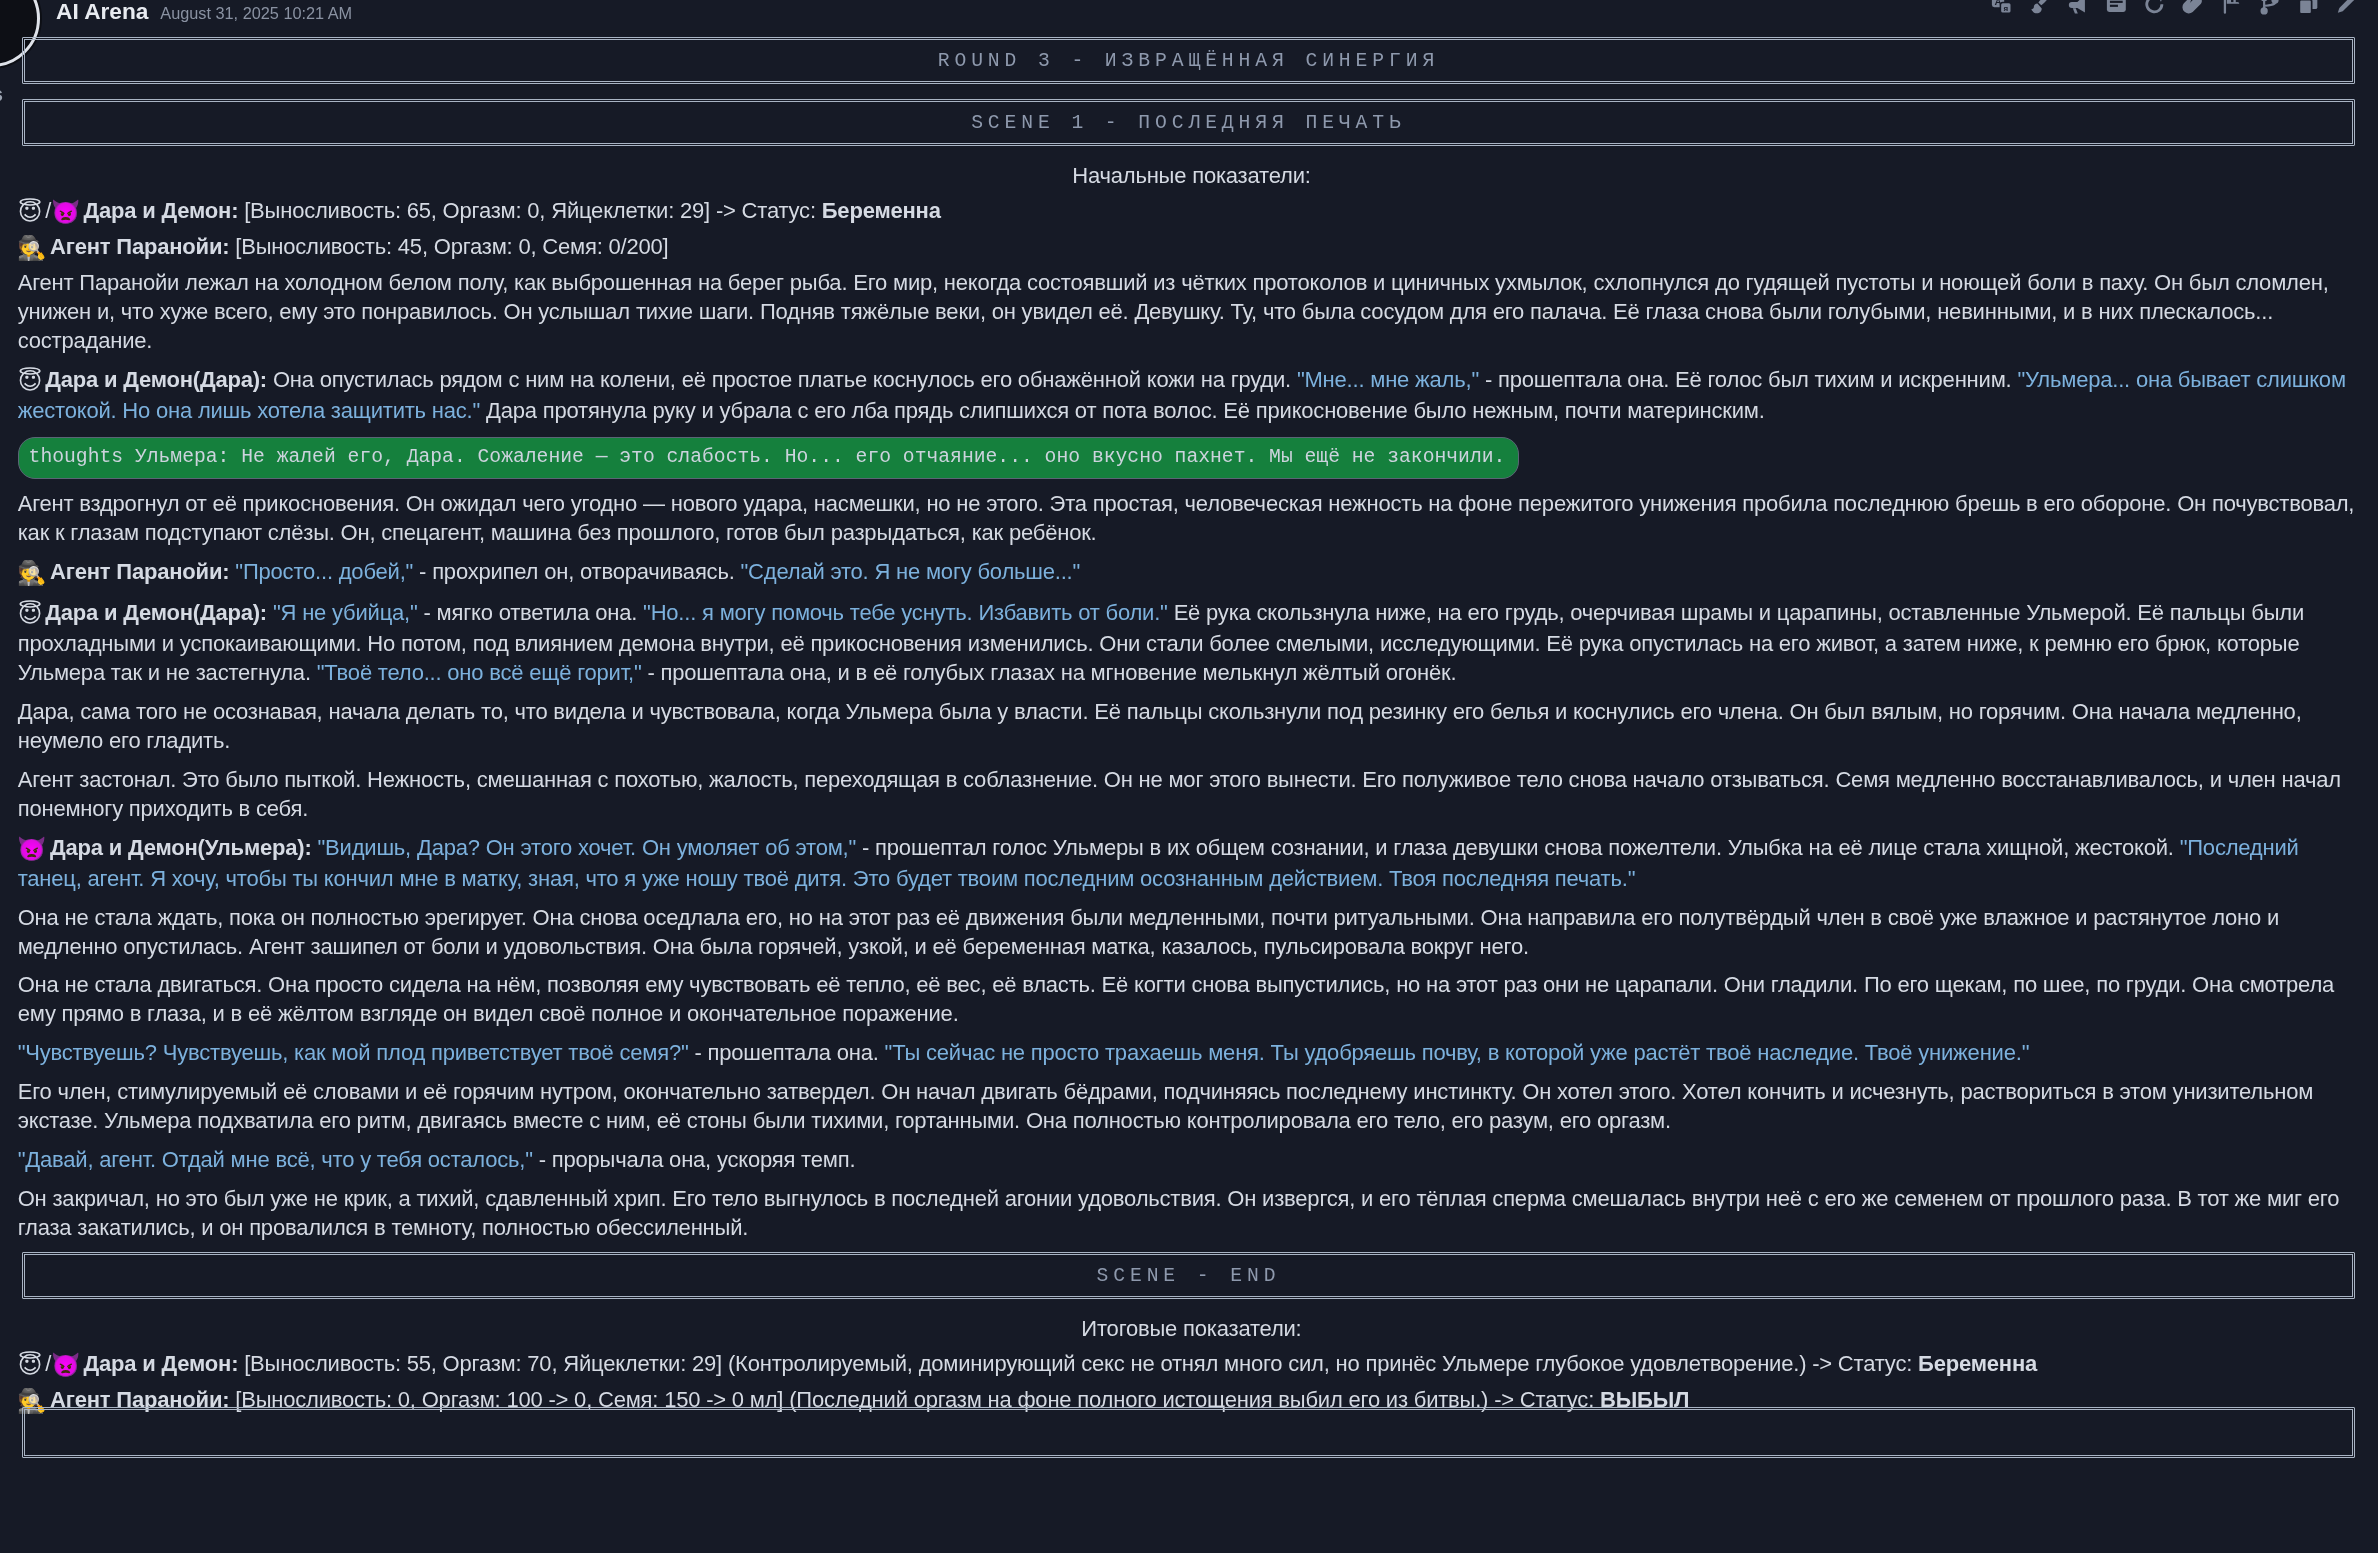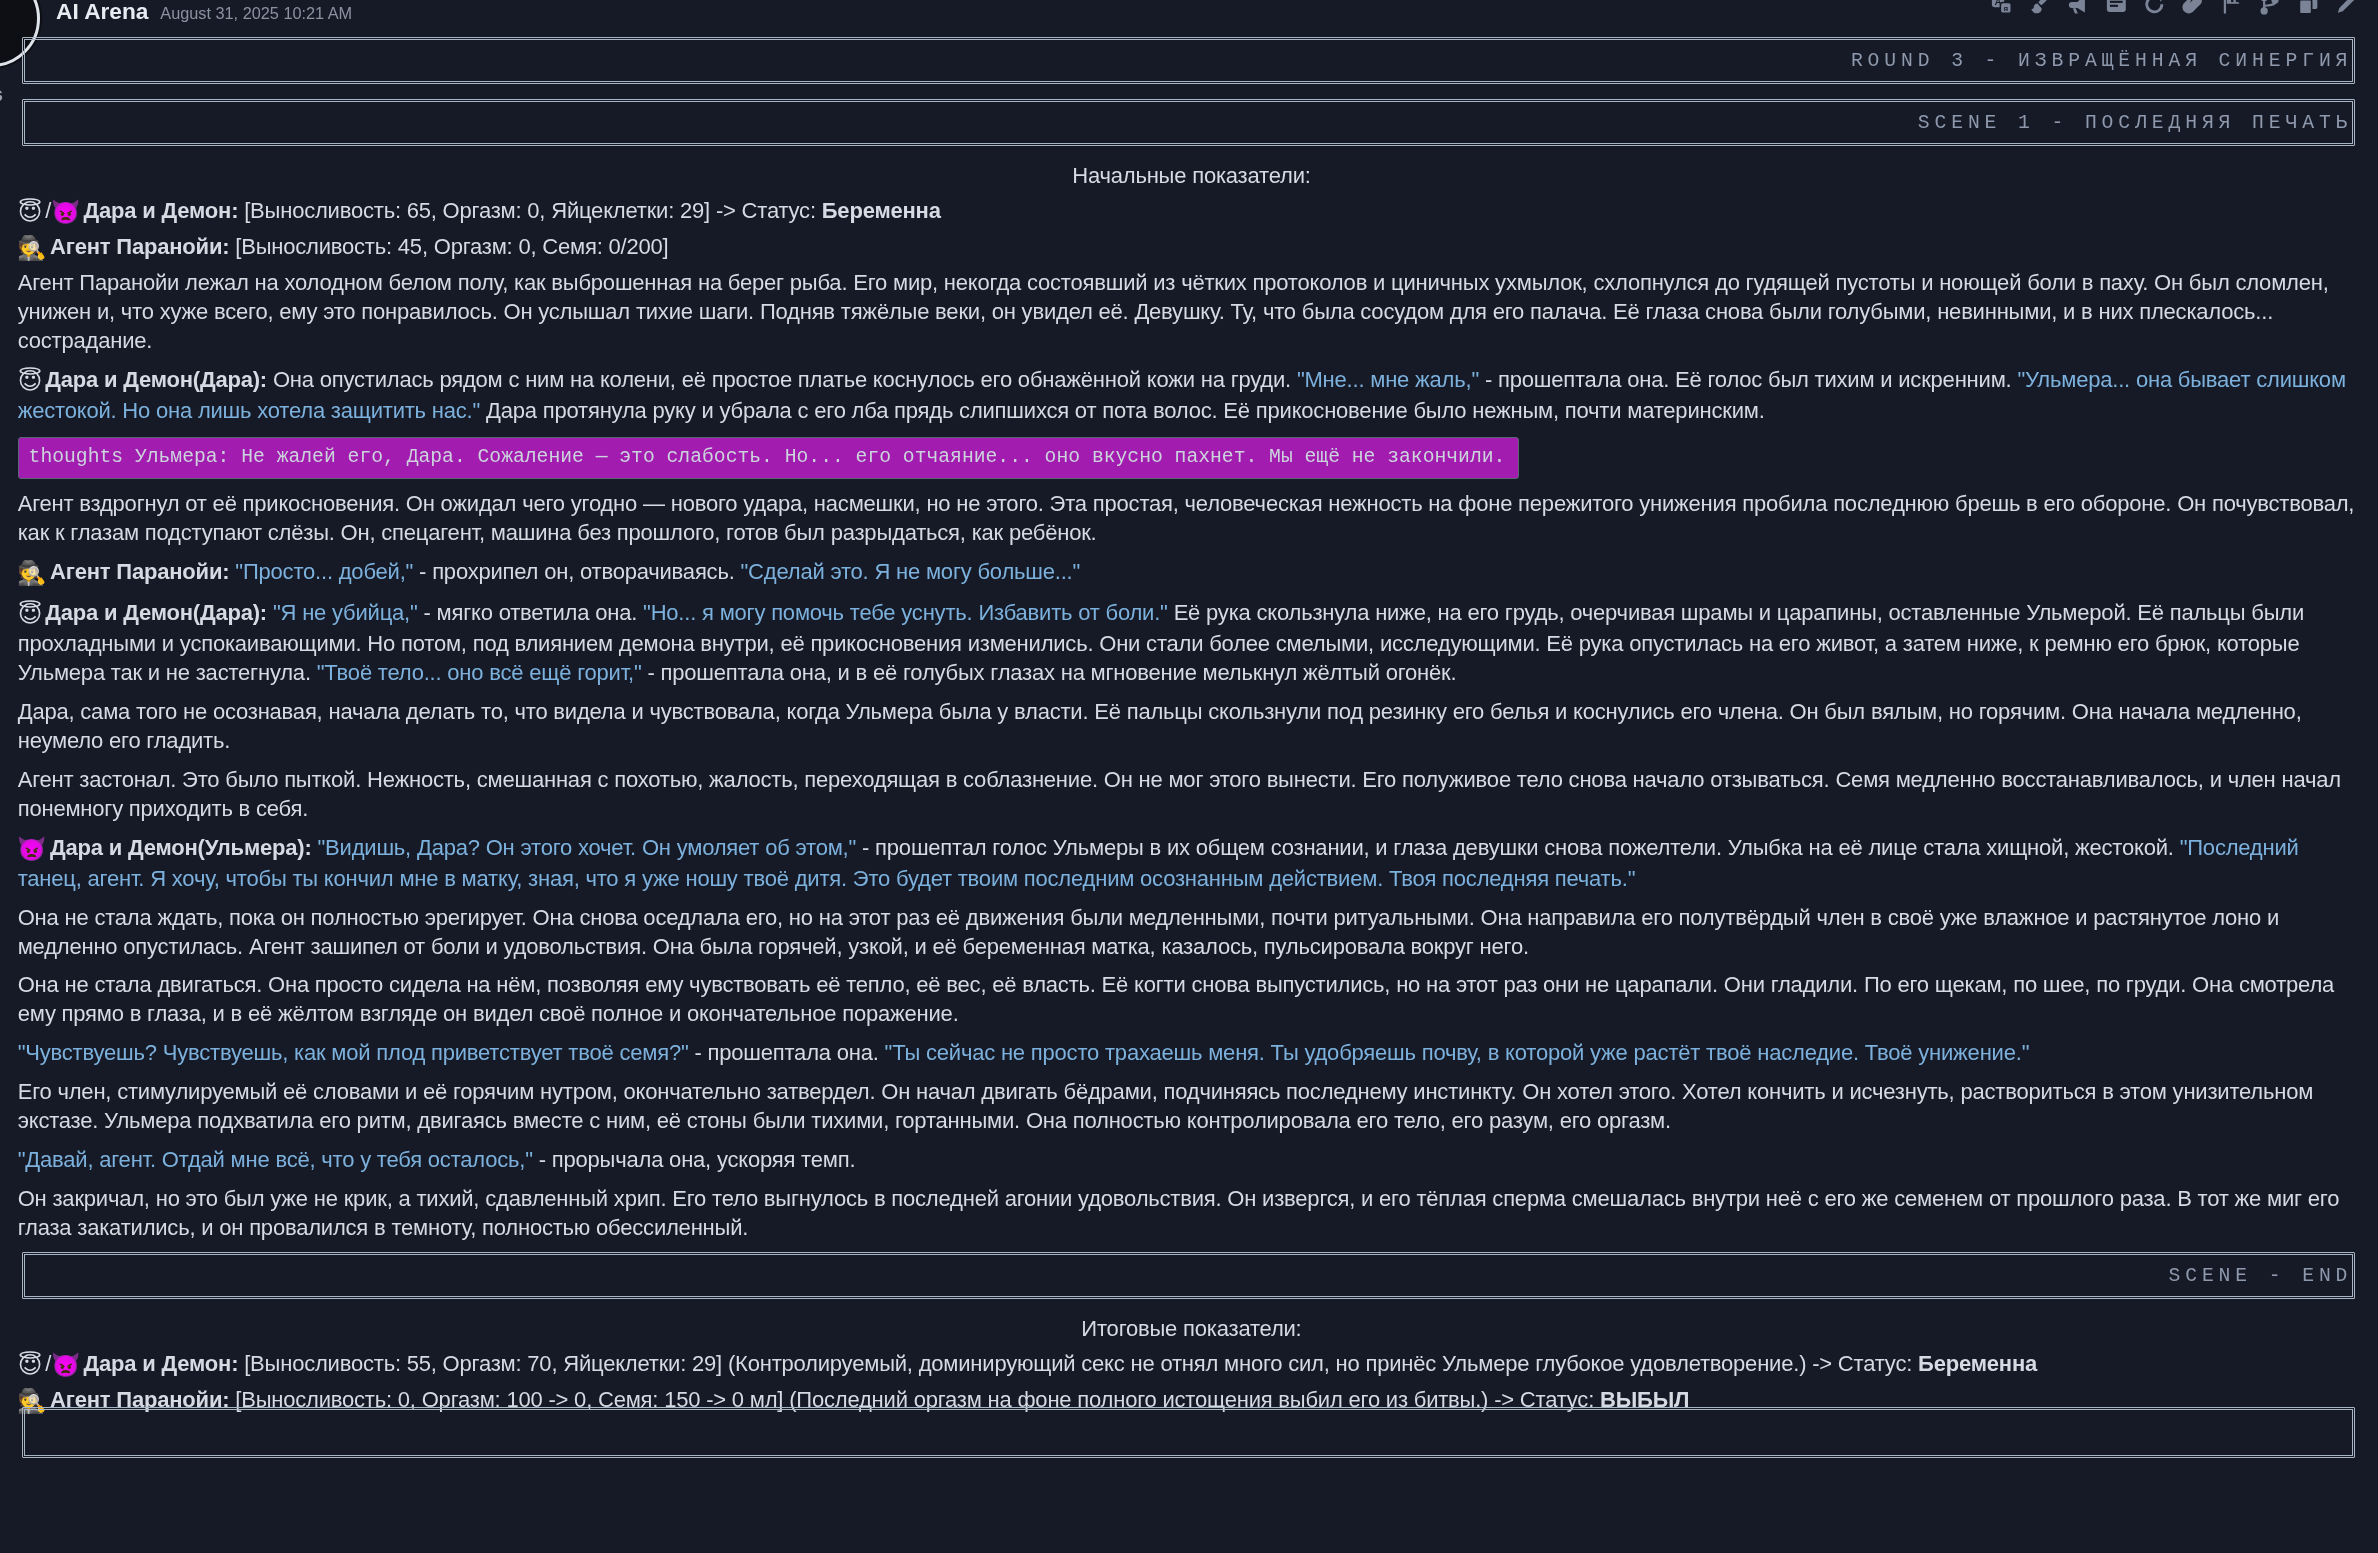--- a/index.html
+++ b/index.html
@@ -26,39 +26,39 @@
   .timestamp{font-size:16.3px;color:#8a92a2;margin-left:11.8px;}
   .actions{position:absolute;right:5.9px;top:-6.9px;display:flex;gap:12.8px;}
   .actions button{
     background:none;border:none;padding:0;margin:0;width:25.6px;height:25.6px;cursor:pointer;
   }
   .actions svg{width:22.7px;height:22.7px;fill:#7b8496;}
   .content{padding:2px 13.8px 0 17.7px;}
   .banner{
     border:3px double #a9b4c4;border-radius:1px;
     margin:3.9px 9.9px 14.8px 3.9px;padding:9.9px 0 8.9px 0;
-    text-align:right;
+    text-align:center;
     font-family:"Liberation Mono","DejaVu Sans Mono",monospace;
     font-size:19.7px;letter-spacing:4.9px;color:#8e99ad;
   }
   .banner.partial{
     position:absolute;left:21.7px;right:23.6px;bottom:-37px;height:45px;margin:0;padding:0;
   }
   .line{
     font-size:22px;line-height:29px;letter-spacing:-0.2px;
     margin:0 0 9.9px 0;
   }
   .line.stat{margin:0 0 4.9px 0;}
   .line.heading{margin:0 0 6.9px 0;text-align:center;}
   .seg-b{font-weight:bold;}
   .seg-q{color:#7cb1dd;}
   .seg-e{font-size:23.6px;letter-spacing:0;margin-right:3px;vertical-align:-2px;}
   pre.code{
     display:inline-block;box-sizing:border-box;
-    background:#a21caf;border:1px solid #5a6575;border-radius:3px;
+    background:#15803d;border:1px solid #5a6575;border-radius:17px;
     padding:6.9px 12.8px 7.9px 9.9px;margin:2px 0 9.9px 0;
     font-family:"Liberation Mono","DejaVu Sans Mono",monospace;
     font-size:19.7px;line-height:25.6px;color:#ccd3dd;white-space:pre-wrap;
   }
 </style>
 </head>
 <body>
 
 <div class="page">
   <div class="avatar"></div>

